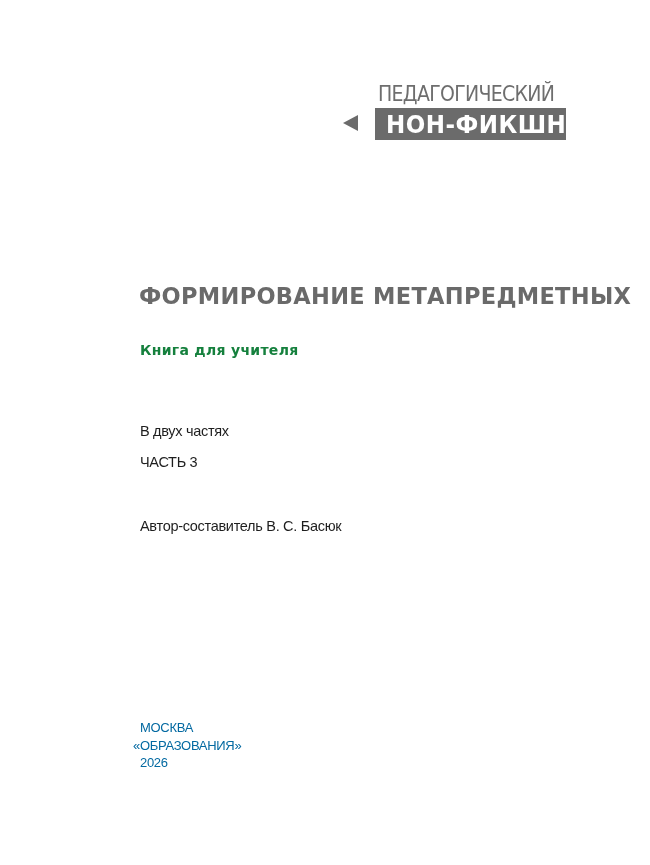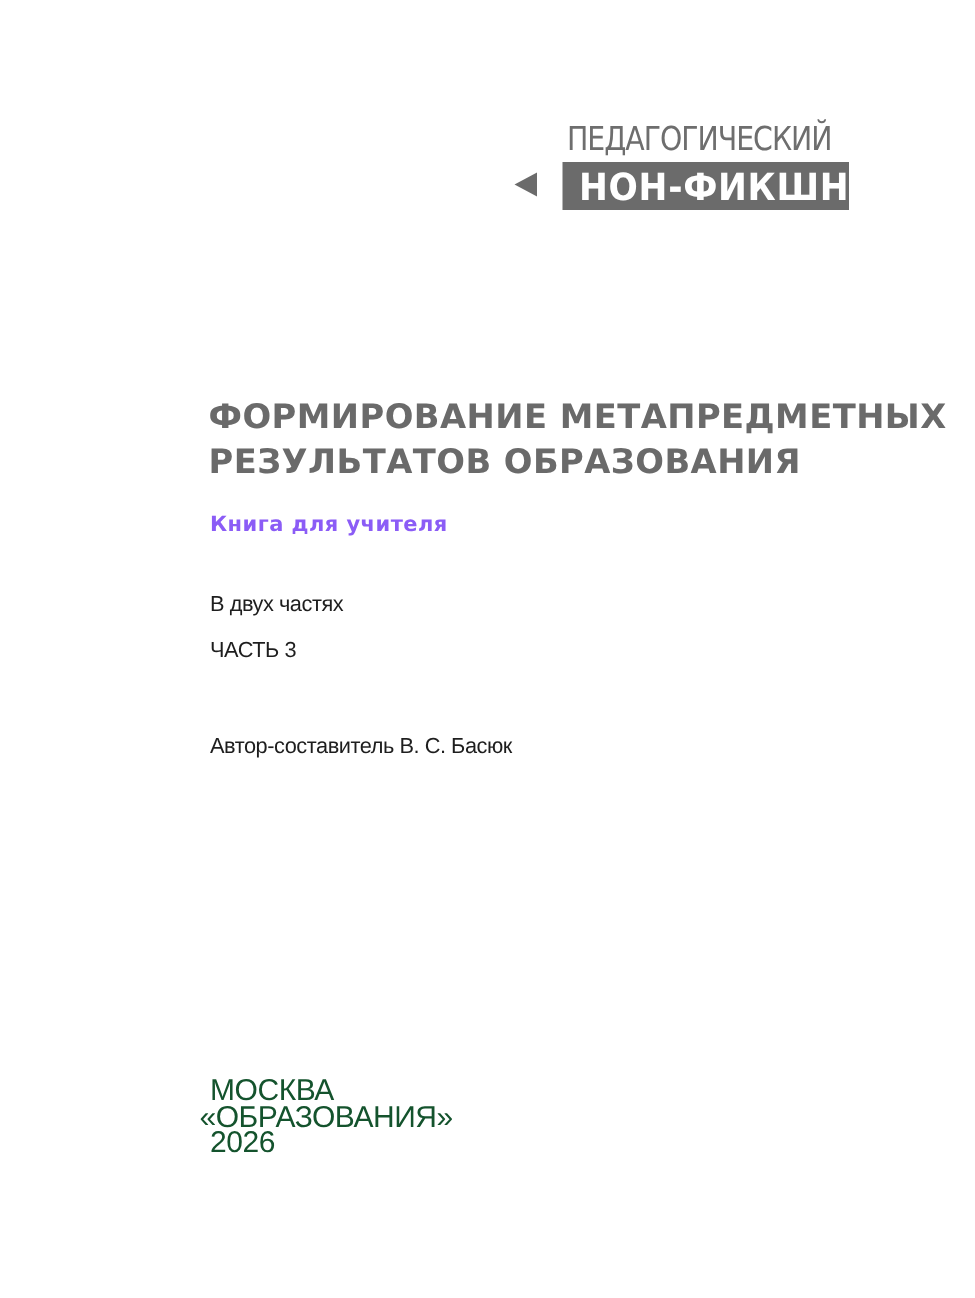--- a/index.html
+++ b/index.html
@@ -58,75 +58,75 @@
       letter-spacing: 0.5px;
       line-height: 27px;
       white-space: nowrap;
       transform: scaleX(0.92);
       transform-origin: left top;
     }
 
     
     .title {
       left: 139px;
-      top: 263px;
+      top: 281px;
       font-family: "DejaVu Sans", sans-serif;
       font-weight: bold;
       font-size: 22.5px;
       line-height: 30px;
       color: #6a6a6a;
       letter-spacing: 0.3px;
       white-space: nowrap;
     }
     .subtitle {
       left: 140px;
       top: 342px;
       font-family: "DejaVu Sans", sans-serif;
       font-weight: bold;
       font-size: 14px;
-      color: #8b5cf6;
+      color: #15803d;
       letter-spacing: 0.3px;
       white-space: nowrap;
     }
 
     .plain {
       font-family: "Liberation Sans", sans-serif;
       font-size: 14.5px;
       color: #1e1e1e;
       white-space: nowrap;
       letter-spacing: -0.3px;
+      margin-top: 28px;
     }
     .parts { left: 140px; top: 395px; }
     .part-num { left: 140px; top: 426px; }
     .author { left: 140px; top: 490px; }
 
     .publisher {
       left: 133px;
       top: 719px;
       font-family: "Liberation Sans", sans-serif;
-      font-size: 20px;
+      font-size: 13px;
       line-height: 17.5px;
-      color: #14532d;
+      color: #0369a1;
       letter-spacing: -0.3px;
     }
     .publisher div { white-space: nowrap; }
     .pub-city { padding-left: 7px; }
     .pub-year { padding-left: 7px; }
   </style>
 </head>
 <body>
 
 <div class="abs series-top">ПЕДАГОГИЧЕСКИЙ</div>
 <div class="abs series-arrow"></div>
 <div class="abs series-box"></div>
 <div class="abs series-box-label">НОН-ФИКШН</div>
 
 <div class="abs title">
   <div>ФОРМИРОВАНИЕ МЕТАПРЕДМЕТНЫХ</div>
-  <div>РЕЗУЛЬТАТОВ ОБРАЗОВАНИЯ</div>
 </div>
 
 <div class="abs subtitle">Книга для учителя</div>
 
 <div class="abs plain parts">В двух частях</div>
 <div class="abs plain part-num">ЧАСТЬ 3</div>
 
 <div class="abs plain author">Автор-составитель В. С. Басюк</div>
 
 <div class="abs publisher">

